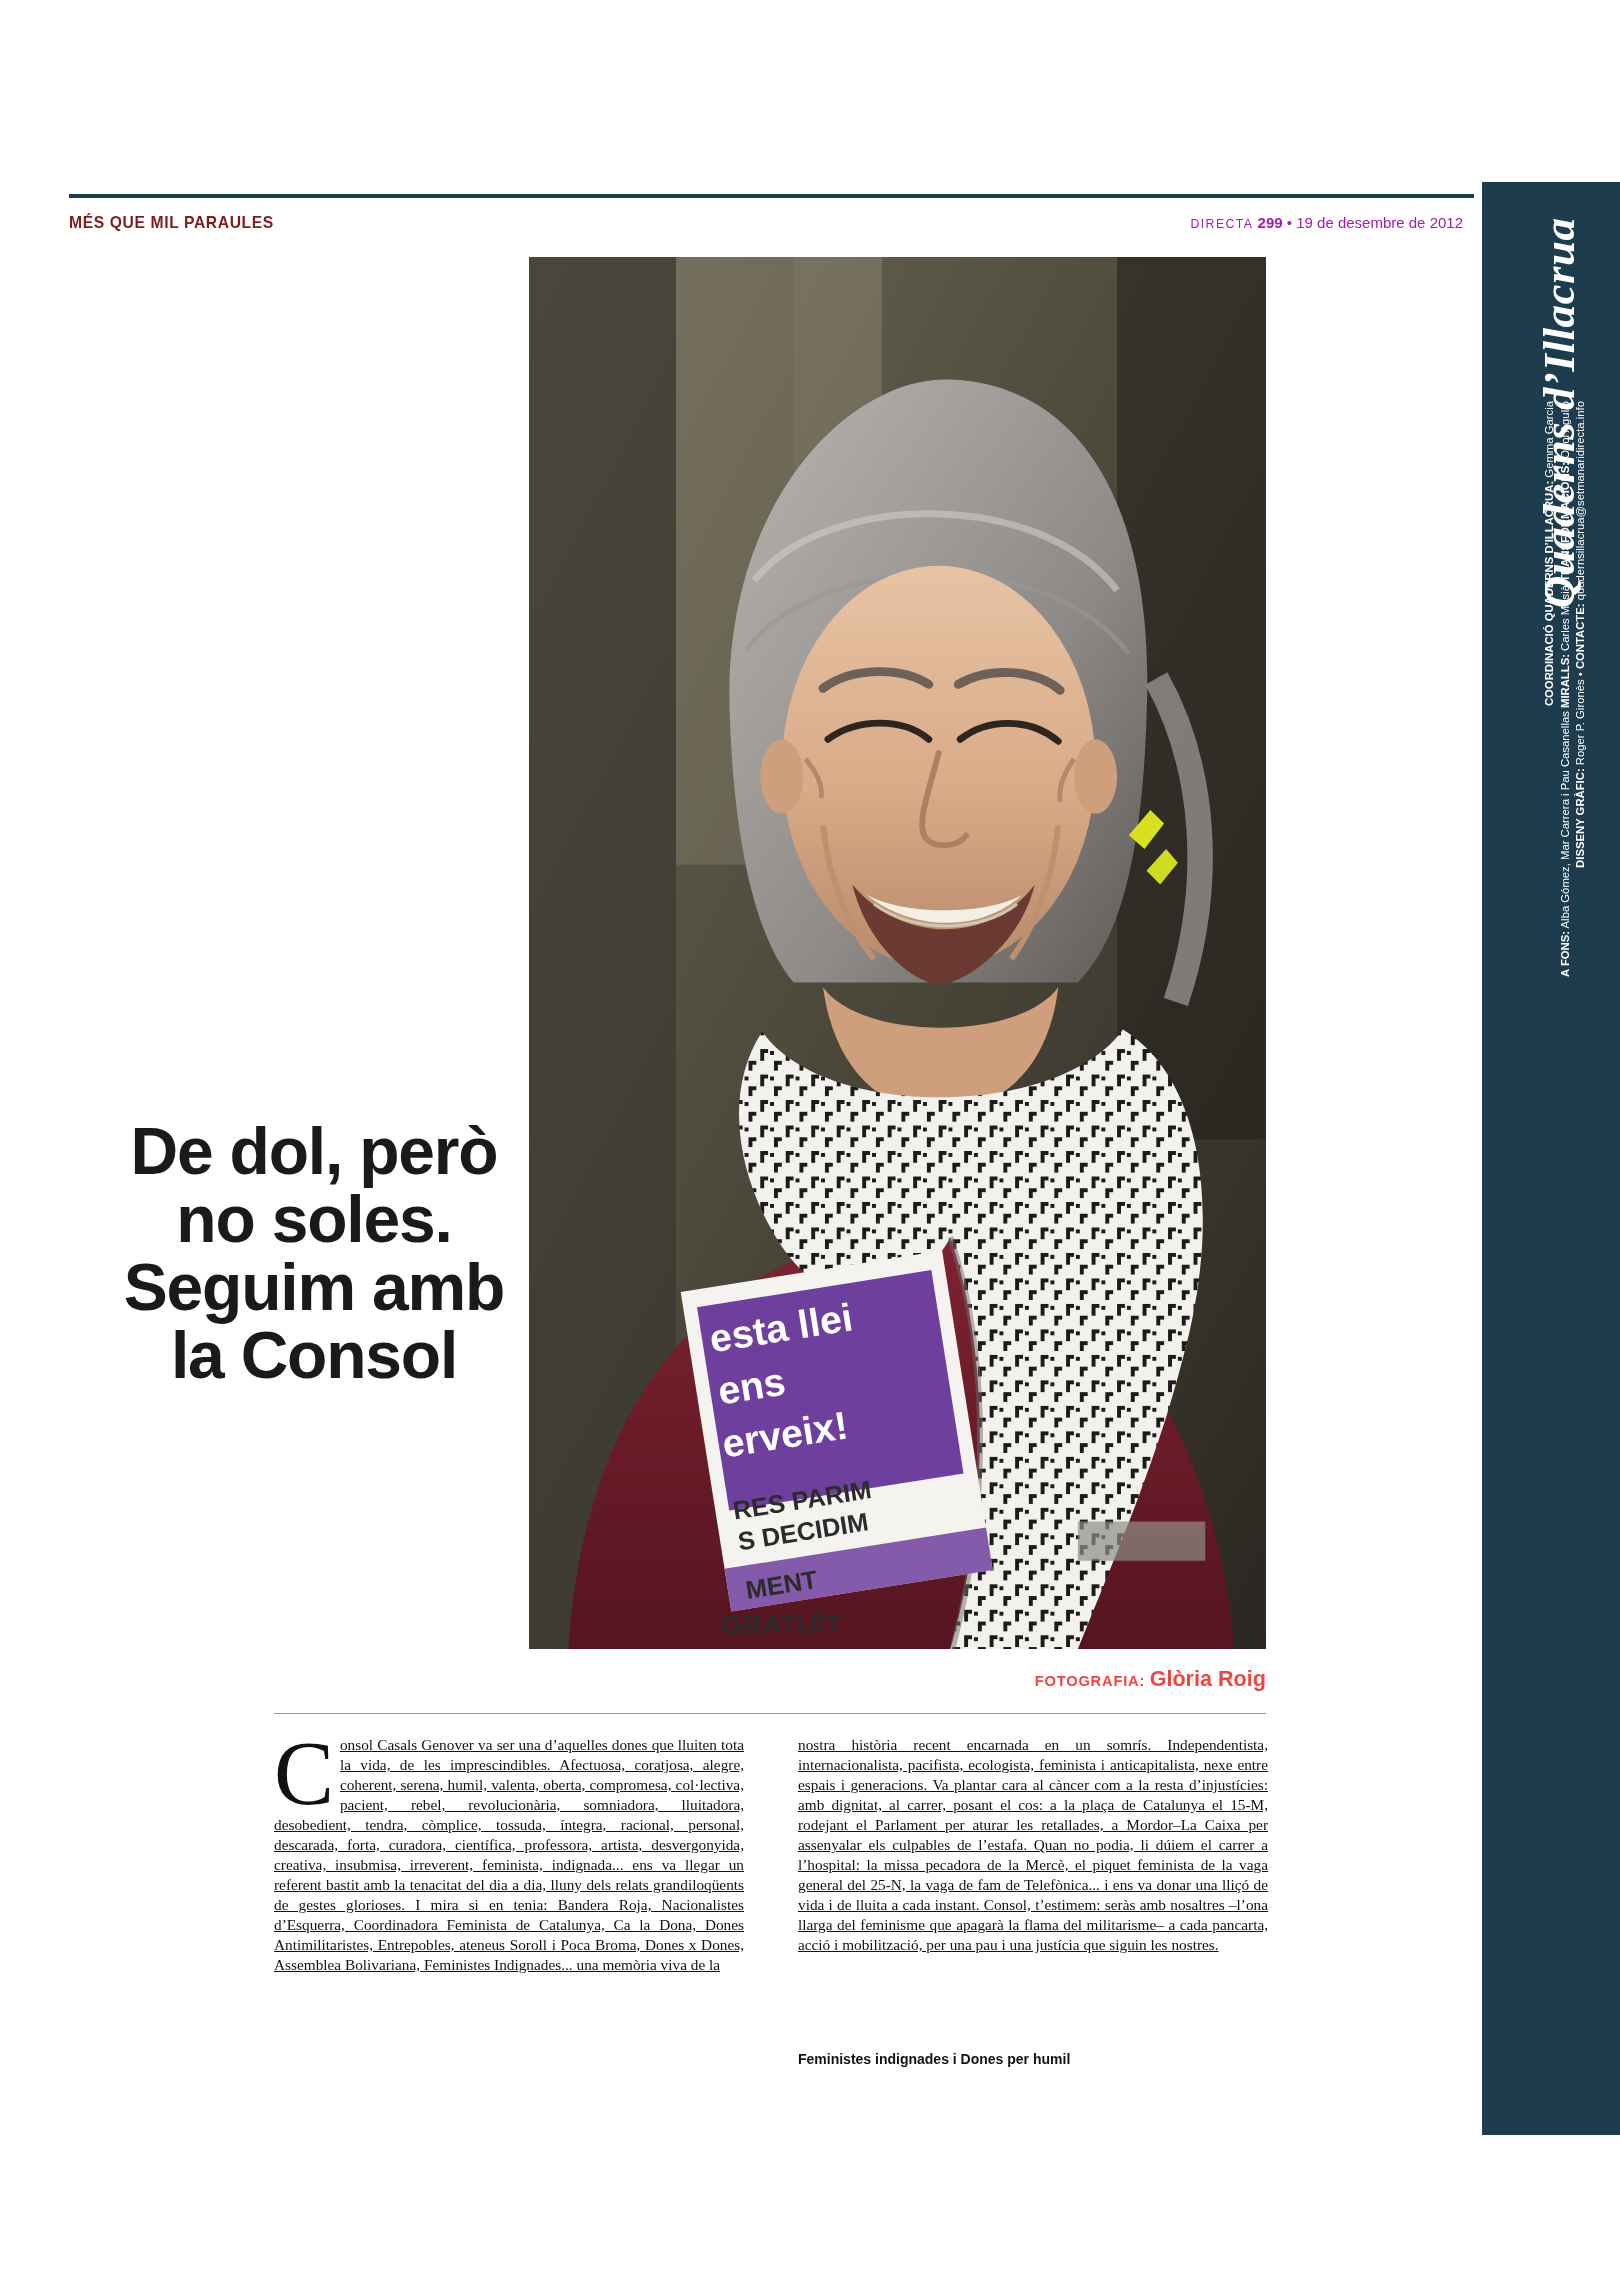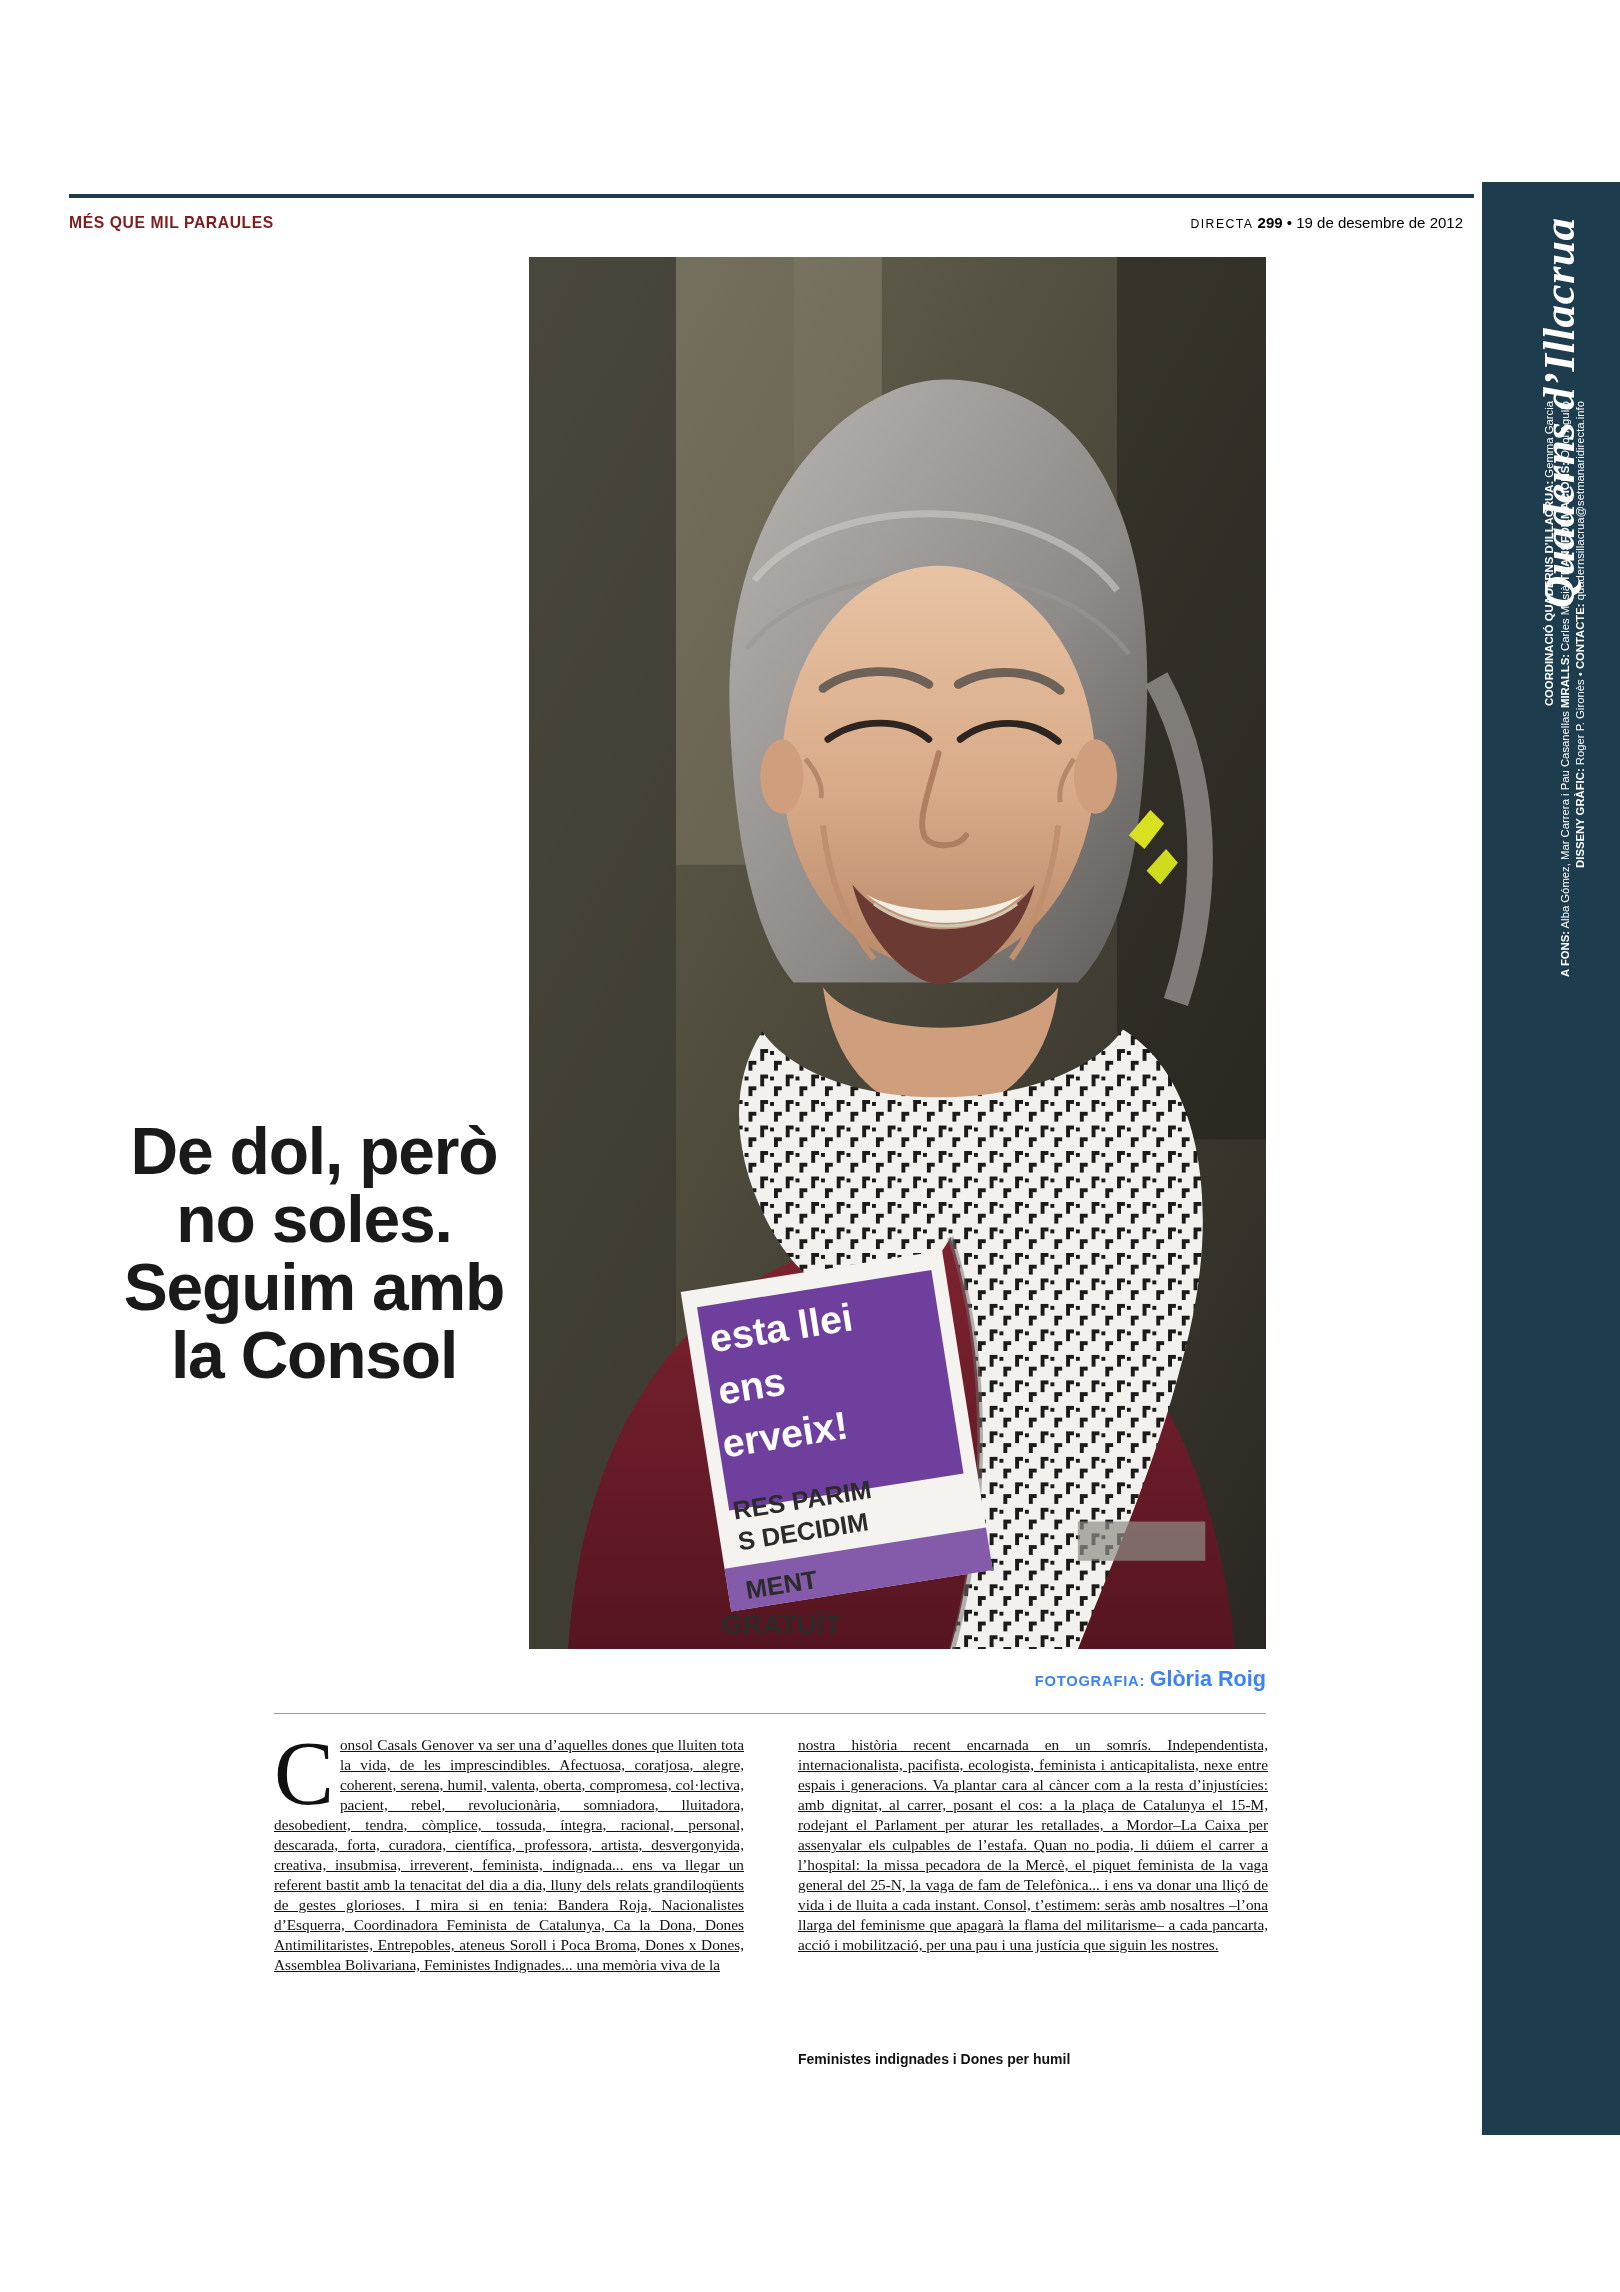--- a/index.html
+++ b/index.html
@@ -71,21 +71,21 @@
     font-size: 15.7px;
     font-weight: bold;
     letter-spacing: 0.6px;
     color: #7f1d1d;
   }
   .issue {
     position: absolute;
     right: 157px;
     top: 214px;
     font-size: 15px;
-    color: #000000;
+    color: #a21caf;
     text-align: right;
     white-space: nowrap;
   }
   .issue .brand {
     font-size: 12.3px;
     letter-spacing: 1.4px;
     font-weight: normal;
   }
   .issue .num { font-weight: bold; }
 
@@ -115,21 +115,21 @@
     letter-spacing: -1.2px;
   }
 
   
   .photo-credit {
     position: absolute;
     left: 529px;
     top: 1666px;
     width: 737px;
     text-align: right;
-    color: #3b82f6;
+    color: #ef4444;
   }
   .photo-credit .lbl {
     font-size: 14.7px;
     font-weight: bold;
     letter-spacing: 0.8px;
   }
   .photo-credit .name {
     font-size: 21.6px;
     font-weight: bold;
   }

